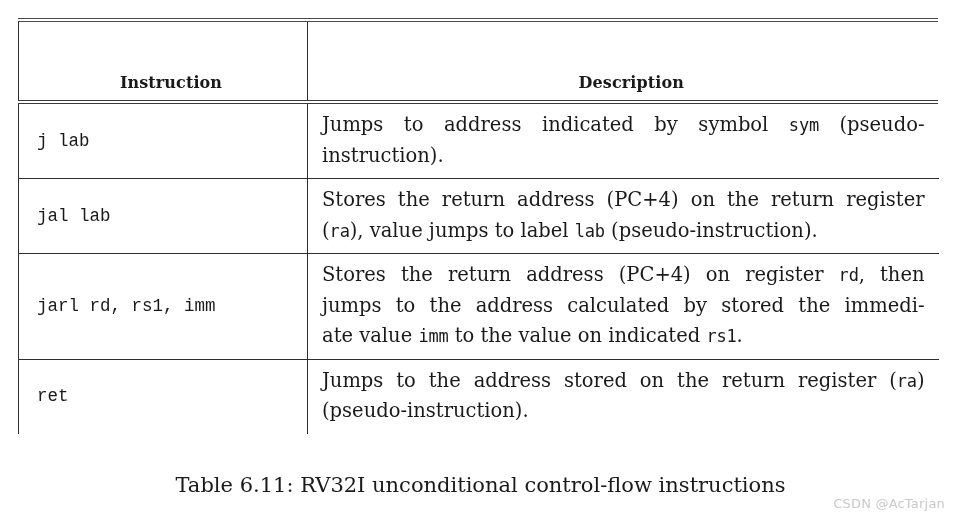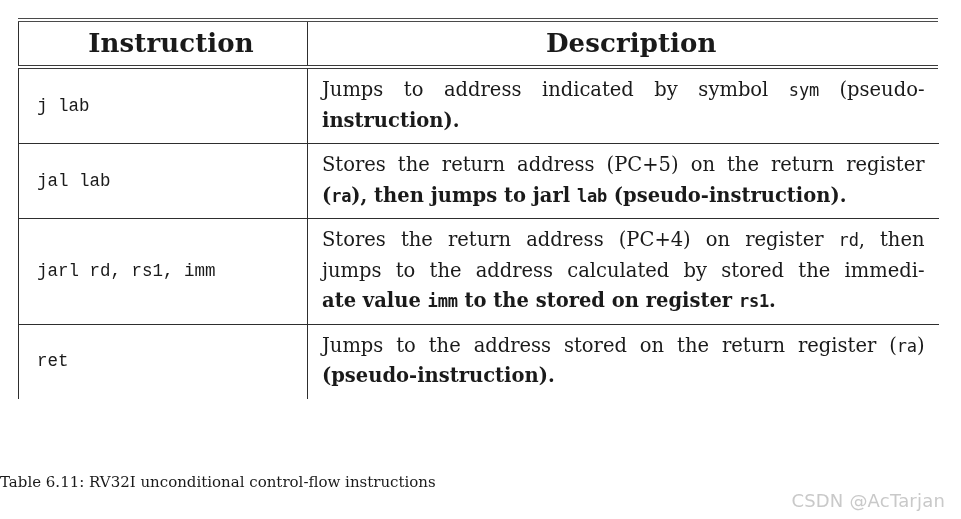--- a/index.html
+++ b/index.html
@@ -66,24 +66,25 @@
     border-right: none;
   }
 
   th, td {
     vertical-align: middle;
     padding: 0;
   }
 
   
   .hdr-cell-inner {
-    font-size: 26px;
+    font-size: 16px;
     line-height: 1.0;
     padding: 8px 0 9px 16px;
     letter-spacing: 0.1px;
+    margin-top: 45px;
   }
 
   
   .instr-inner {
     font-family: Liberation Mono, monospace;
     font-size: 17.5px;
     line-height: 1.15;
     padding: 0 0 0 18px;
     white-space: pre;
     letter-spacing: 0px;
@@ -101,21 +102,20 @@
   
   .desc-line {
     display: block;
     text-align: justify;
     text-align-last: justify;
     white-space: normal;
   }
   .desc-line.final {
     text-align: center;
     text-align-last: left;
-    font-weight: bold;
   }
 
   code, .mono {
     font-family: "DejaVu Sans Mono", "Liberation Mono", monospace;
     font-size: 17px;
     letter-spacing: -0.2px;
   }
 
   
   tr.r1 td { height: 61px; }
@@ -124,31 +124,32 @@
   tr.r4 td { height: 60px; }
   tr.r5 td { height: 93px; }
   tr.r6 td { height: 60px; }
 
   
   #caption {
     position: absolute;
     left: 0;
     top: 474px;
     width: 961px;
-    font-size: 15px;
+    text-align: center;
+    font-size: 21px;
     line-height: 1.1;
   }
 
   
   #watermark {
     position: absolute;
     right: 16px;
     bottom: 8px;
     font-family: "DejaVu Sans", "Liberation Sans", sans-serif;
-    font-size: 18px;
+    font-size: 13px;
     color: #c9c9c9;
     letter-spacing: 0.2px;
     user-select: none;
   }
 </style>
 </head>
 <body>
 
 <div id="table-wrap">
 
@@ -193,36 +194,36 @@
         </td>
       </tr>
 
 
       <tr class="body-row r3">
         <td class="cell-instr">
           <div class="instr-inner">jal lab</div>
         </td>
         <td class="cell-desc">
           <div class="desc-inner">
-            <span class="desc-line"><span>Stores the return address (PC+5) on the return register</span></span>
-            <span class="desc-line final"><span>(</span><code class="mono">ra</code><span>), then jumps to jarl </span><code class="mono">lab</code><span> (pseudo-instruction).</span></span>
+            <span class="desc-line"><span>Stores the return address (PC+4) on the return register</span></span>
+            <span class="desc-line final"><span>(</span><code class="mono">ra</code><span>), value jumps to label </span><code class="mono">lab</code><span> (pseudo-instruction).</span></span>
           </div>
         </td>
       </tr>
 
 
       <tr class="body-row r5">
         <td class="cell-instr">
           <div class="instr-inner">jarl rd, rs1, imm</div>
         </td>
         <td class="cell-desc">
           <div class="desc-inner">
             <span class="desc-line"><span>Stores the return address (PC+4) on register </span><code class="mono">rd</code><span>, then</span></span>
             <span class="desc-line"><span>jumps to the address calculated by stored the immedi-</span></span>
-            <span class="desc-line final"><span>ate value </span><code class="mono">imm</code><span> to the stored on register </span><code class="mono">rs1</code><span>.</span></span>
+            <span class="desc-line final"><span>ate value </span><code class="mono">imm</code><span> to the value on indicated </span><code class="mono">rs1</code><span>.</span></span>
           </div>
         </td>
       </tr>
 
       <tr class="body-row r6">
         <td class="cell-instr">
           <div class="instr-inner">ret</div>
         </td>
         <td class="cell-desc">
           <div class="desc-inner">

